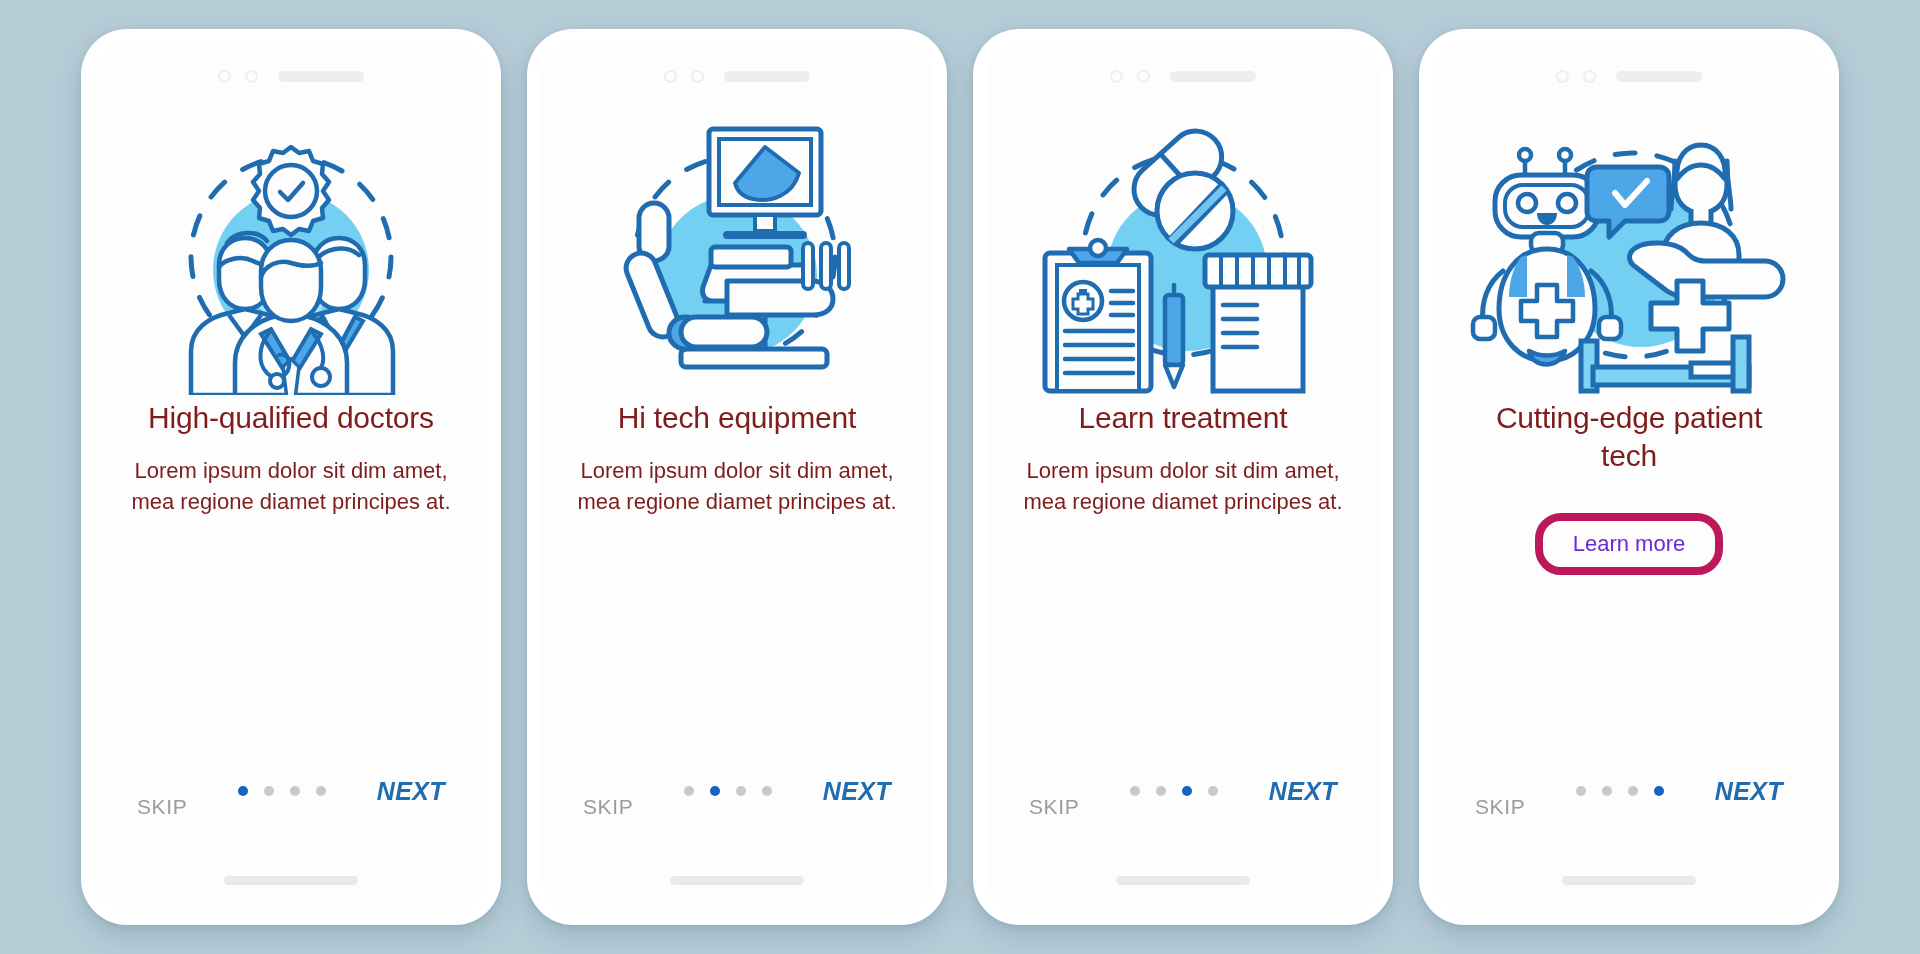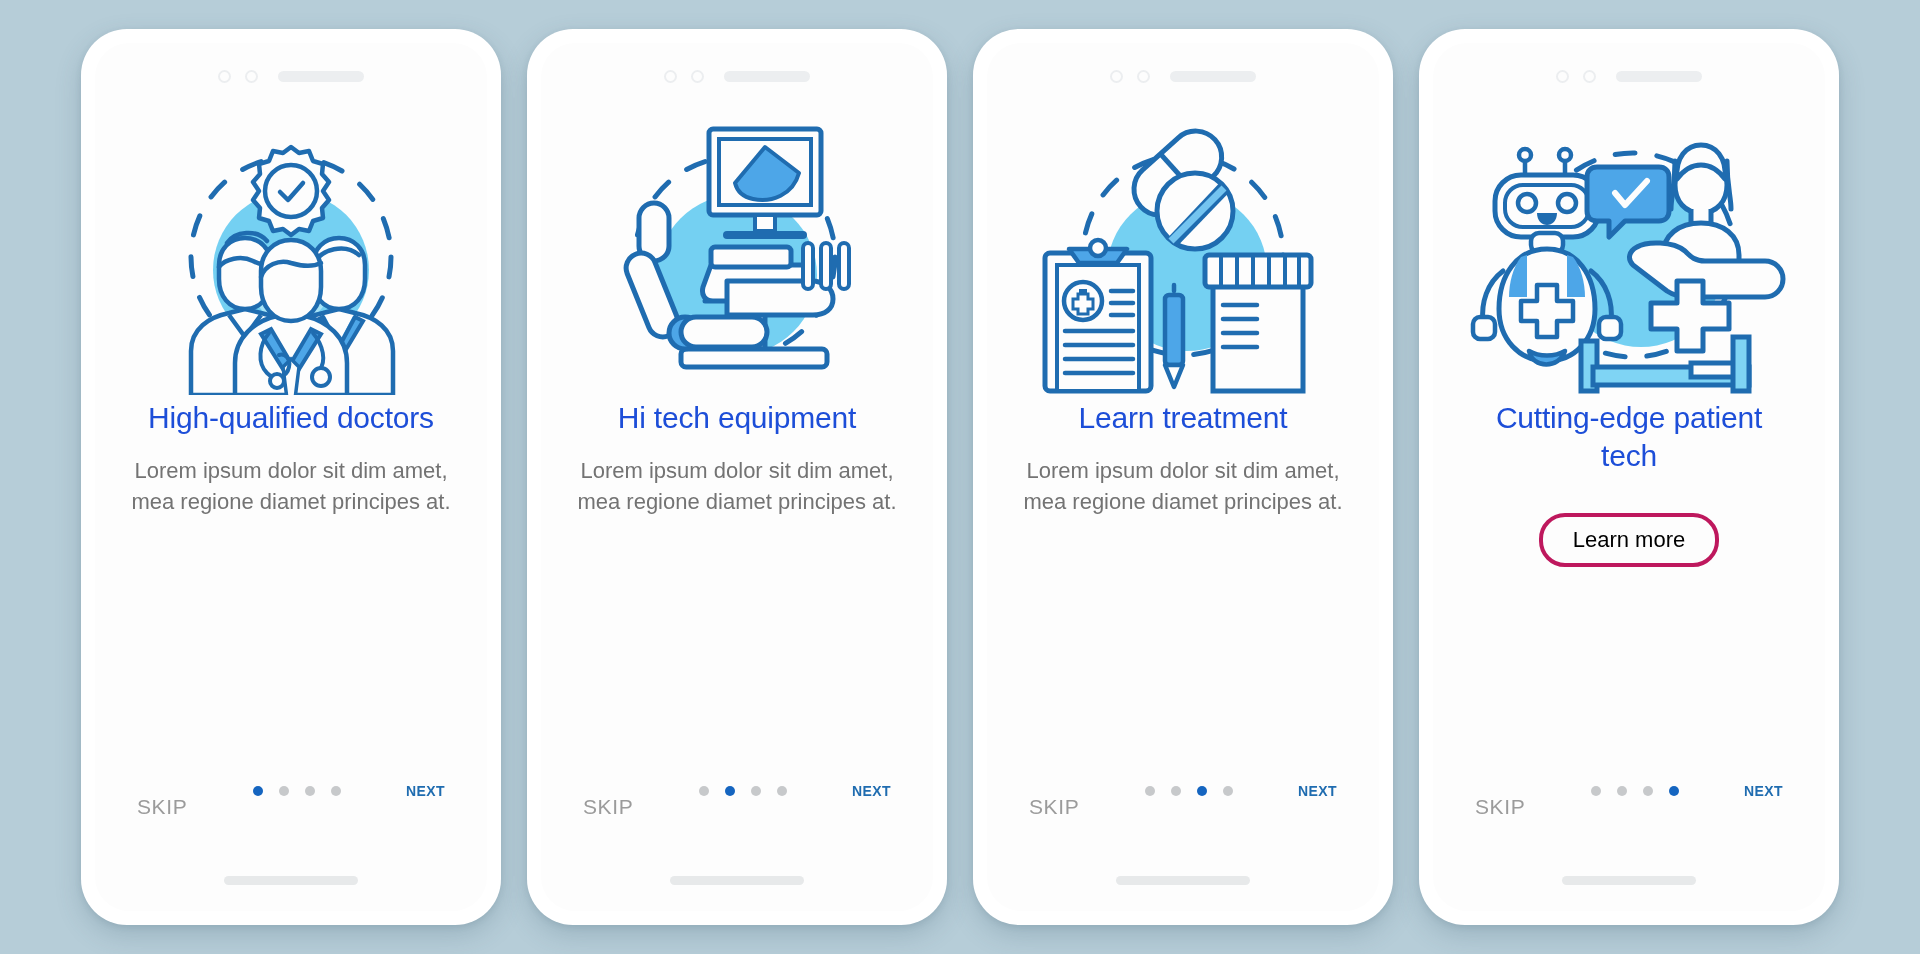--- a/index.html
+++ b/index.html
@@ -83,43 +83,43 @@
   }
   .illus-wrap svg { width: 100%; height: 100%; display:block; }
 
   
   .text-block {
     width: 330px;
     text-align: center;
     margin-top: 4px;
   }
   .title {
-    color: #1d4ed8;
+    color: #7f1d1d;
     font-size: 30px;
     line-height: 38px;
     font-weight: 400;
     margin: 0 0 18px 0;
     letter-spacing: -0.2px;
   }
   .desc {
-    color: #737373;
+    color: #7f1d1d;
     font-size: 22px;
     line-height: 31px;
     font-weight: 400;
     margin: 0;
   }
 
   
   .learn-more {
     display: inline-block;
     margin-top: 20px;
     padding: 10px 30px;
-    border: 4px solid #be185d;
+    border: 8px solid #be185d;
     border-radius: 26px;
-    color: #000000;
+    color: #6d28d9;
     font-size: 22px;
     line-height: 26px;
     background: transparent;
     cursor: pointer;
     font-family: "Liberation Sans", sans-serif;
   }
 
   
   .nav-row {
     position: absolute;
@@ -133,24 +133,25 @@
   }
   .skip {
     color: #9b9b9b;
     font-size: 21px;
     letter-spacing: 0.6px;
     cursor: pointer;
     margin-top: 32px;
   }
   .next {
     color: #1f6cb0;
-    font-size: 14px;
+    font-size: 25px;
     letter-spacing: 0.4px;
     font-weight: 600;
     cursor: pointer;
+    font-style: italic;
   }
   .dots { display: flex; gap: 16px; align-items: center; }
   .dot {
     width: 10px; height: 10px; border-radius: 50%;
     background: #c7c9cb;
     cursor: pointer;
   }
   .dot.active { background: #1565c0; }
 
   .home-indicator {

